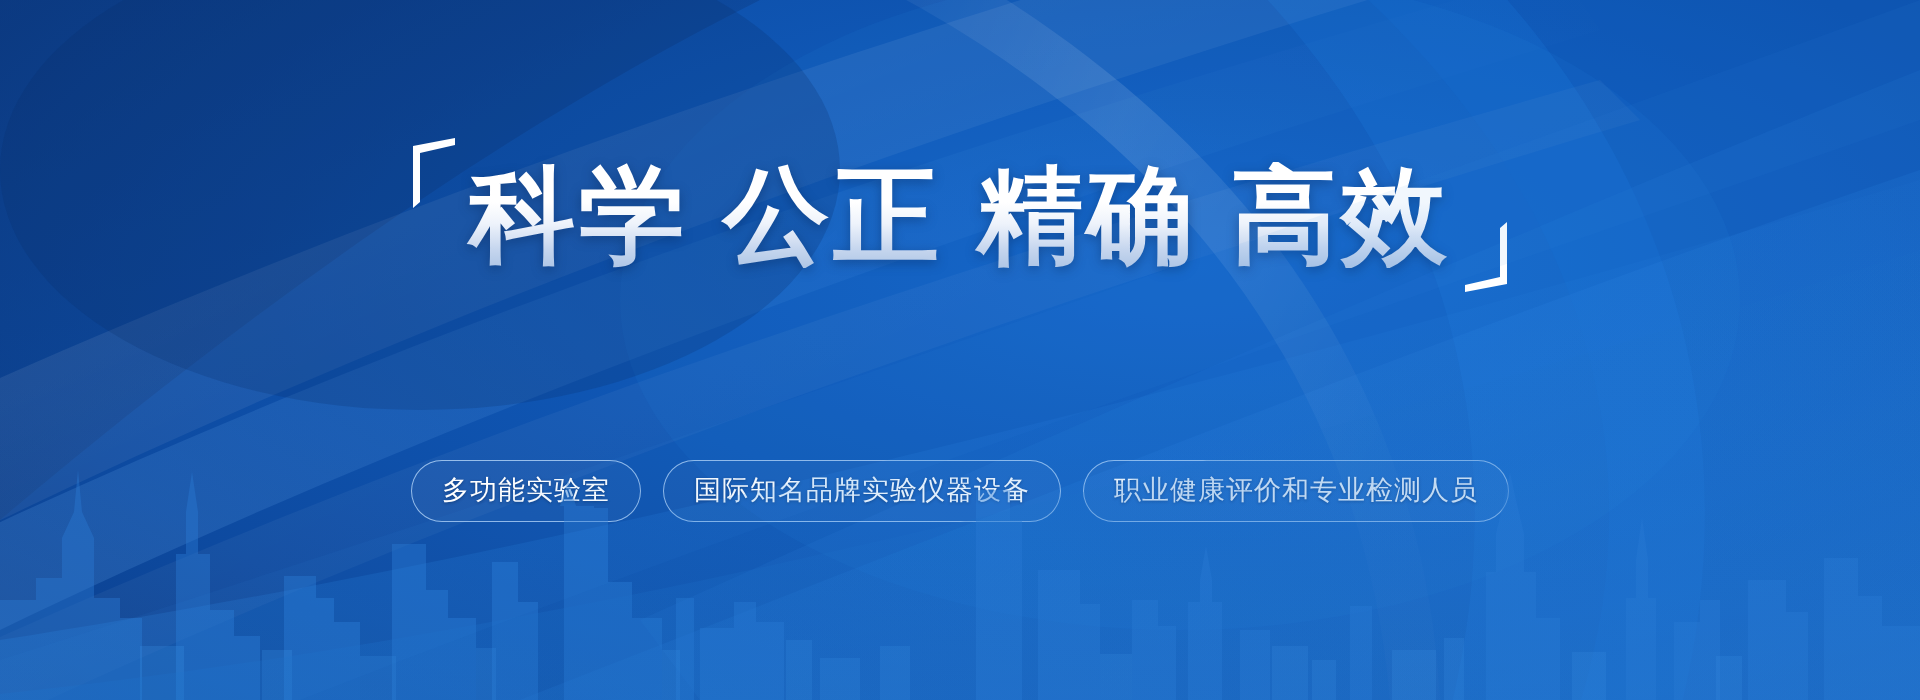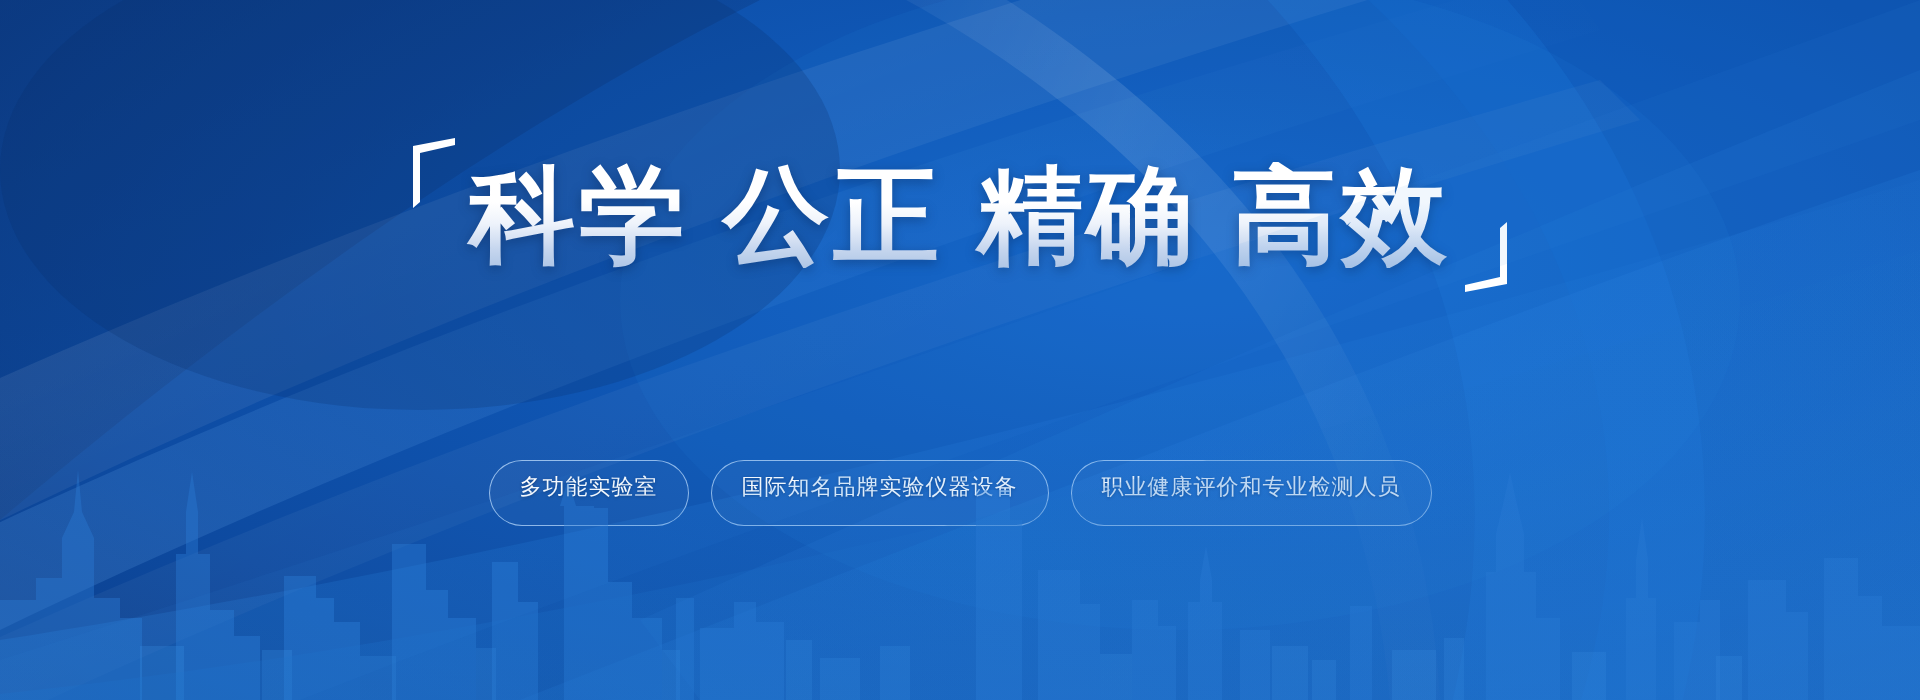--- a/index.html
+++ b/index.html
@@ -76,23 +76,23 @@
     top: 460px;
     left: 0; right: 0;
     display: flex;
     justify-content: center;
     gap: 22px;
   }
   .pill {
     border: 1.6px solid rgba(173,207,245,0.85);
     border-radius: 999px;
     color: #ffffff;
-    font-size: 22px;
+    font-size: 27px;
     letter-spacing: 1px;
-    padding: 11px 30px 23px;
+    padding: 11px 30px 13px;
     background: rgba(255,255,255,0.035);
     white-space: nowrap;
     text-shadow: 0 1px 3px rgba(3,26,66,0.45);
     cursor: pointer;
   }
 
   
   .skyline {
     position: absolute;
     left: 0; right: 0; bottom: 0;

